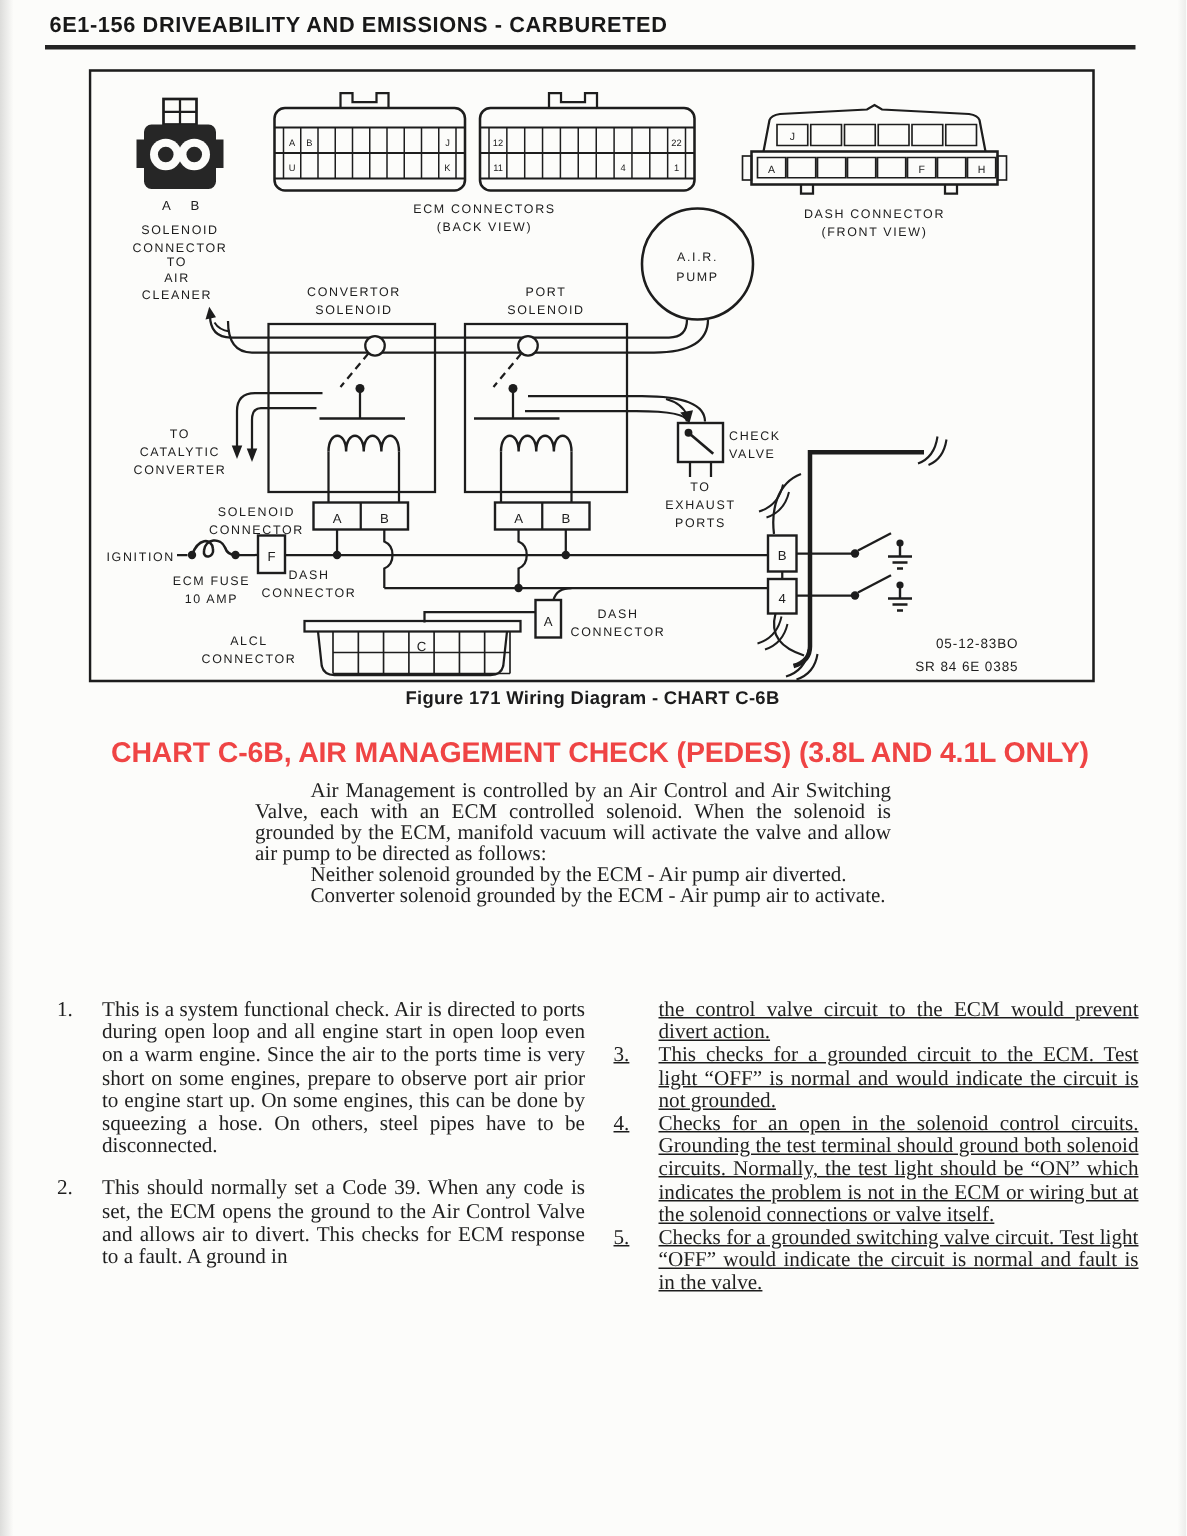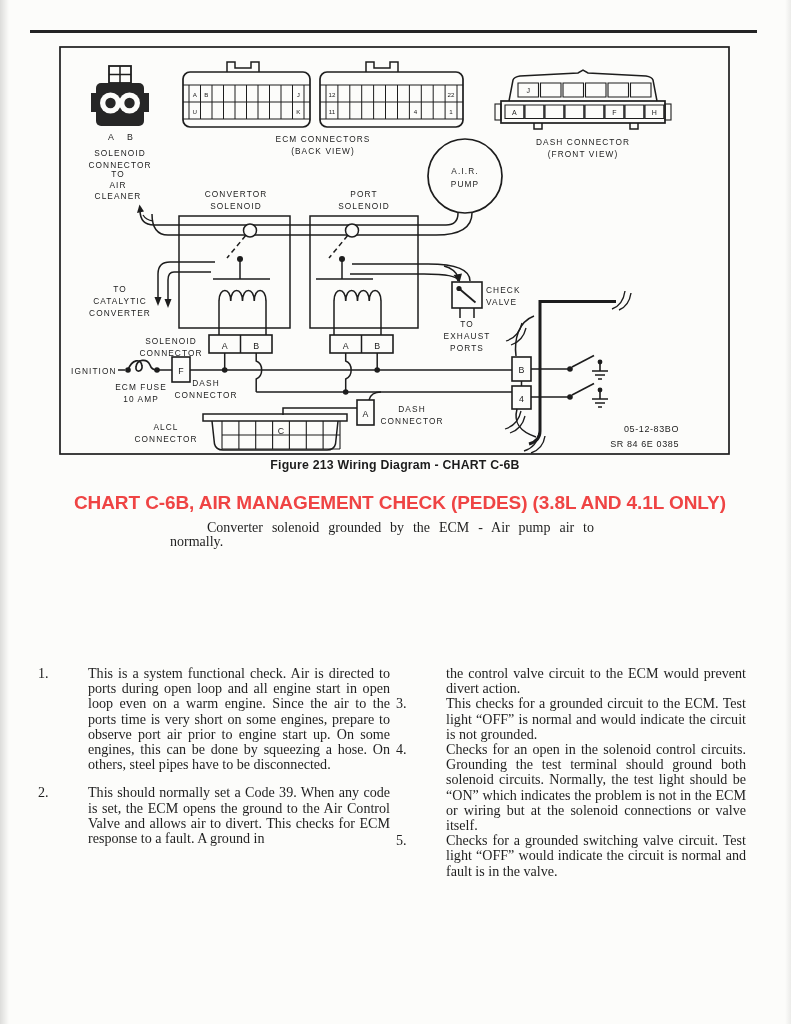--- a/index.html
+++ b/index.html
@@ -22,32 +22,33 @@
   .dd{font-size:9px;letter-spacing:.6px;text-anchor:end;}
   .caption{position:absolute;left:59px;top:458px;width:672px;text-align:center;
         font-size:12.3px;font-weight:600;letter-spacing:.2px;}
   .title{position:absolute;left:74px;top:492px;font-size:19px;font-weight:700;
         letter-spacing:-.1px;white-space:nowrap;color:#ef4444;}
   .intro{position:absolute;left:170px;top:521px;width:424px;
         font-family:"Liberation Serif",serif;font-size:14px;line-height:13.9px;
         text-align:justify;color:#1f1f1f;}
   .intro p{margin:0;text-indent:37px;}
   .colL{position:absolute;left:38px;top:666px;width:352px;}
-  .colR{position:absolute;left:396px;top:666px;width:350px;}
+  .colR{position:absolute;left:409px;top:666px;width:350px;text-decoration:underline;}
   .item{display:flex;font-family:"Liberation Serif",serif;font-size:14.1px;
         line-height:15.2px;color:#1f1f1f;}
   .item.gap{margin-top:13px;}
   .inum{flex:0 0 30px;}
-  .itext{flex:1;text-align:justify;margin-left:20px;}
+  .itext{flex:1;text-align:justify;}
 </style>
 </head>
 <body>
 
 <div class="page">
 
+  <div class="header">6E1-156 DRIVEABILITY AND EMISSIONS - CARBURETED</div>
   <div class="hrule"></div>
 
   <svg class="diagram" width="673" height="412" viewBox="59 46 673 412">
     <g stroke="#1d1d1d" stroke-width="1.5" fill="none">
       <rect x="60" y="47" width="669" height="407" stroke-width="1.7"></rect>
 
       <g>
         <rect x="109" y="66" width="22" height="17" stroke-width="1.8"></rect>
         <path d="M120,66V83M109,74.5H131"></path>
         <rect x="96" y="83" width="48" height="43" rx="5" fill="#262626" stroke="none"></rect>
@@ -254,25 +255,27 @@
         <path d="M600,364V371M592,371H608M595,375H605M598,379H602" stroke-width="1.6"></path>
         <path d="M531,397H568"></path>
         <circle cx="570" cy="397" r="2.8" fill="#1d1d1d" stroke="none"></circle>
         <path d="M572,395L594,383.5" stroke-width="1.6"></path>
         <circle cx="600" cy="390" r="2.4" fill="#1d1d1d" stroke="none"></circle>
         <path d="M600,392V399M592,399H608M595,403H605M598,407H602" stroke-width="1.6"></path>
       </g>
     </g>
   </svg>
 
-  <div class="caption">Figure 213 Wiring Diagram - CHART C-6B</div>
+  <div class="caption">Figure 171 Wiring Diagram - CHART C-6B</div>
   <div class="title">CHART C-6B, AIR MANAGEMENT CHECK (PEDES) (3.8L AND 4.1L ONLY)</div>
 
   <div class="intro">
-    <p>Converter solenoid grounded by the ECM - Air pump air to normally.</p>
+    <p>Air Management is controlled by an Air Control and Air Switching Valve, each with an ECM controlled solenoid. When the solenoid is grounded by the ECM, manifold vacuum will activate the valve and allow air pump to be directed as follows:</p>
+    <p>Neither solenoid grounded by the ECM - Air pump air diverted.</p>
+    <p>Converter solenoid grounded by the ECM - Air pump air to activate.</p>
   </div>
 
   <div class="colL">
     <div class="item">
       <span class="inum">1.</span>
       <span class="itext">This is a system functional check. Air is directed to ports during open loop and all engine start in open loop even on a warm engine. Since the air to the ports time is very short on some engines, prepare to observe port air prior to engine start up. On some engines, this can be done by squeezing a hose. On others, steel pipes have to be disconnected.</span>
     </div>
     <div class="item gap">
       <span class="inum">2.</span>
       <span class="itext">This should normally set a Code 39. When any code is set, the ECM opens the ground to the Air Control Valve and allows air to divert. This checks for ECM response to a fault. A ground in</span>

